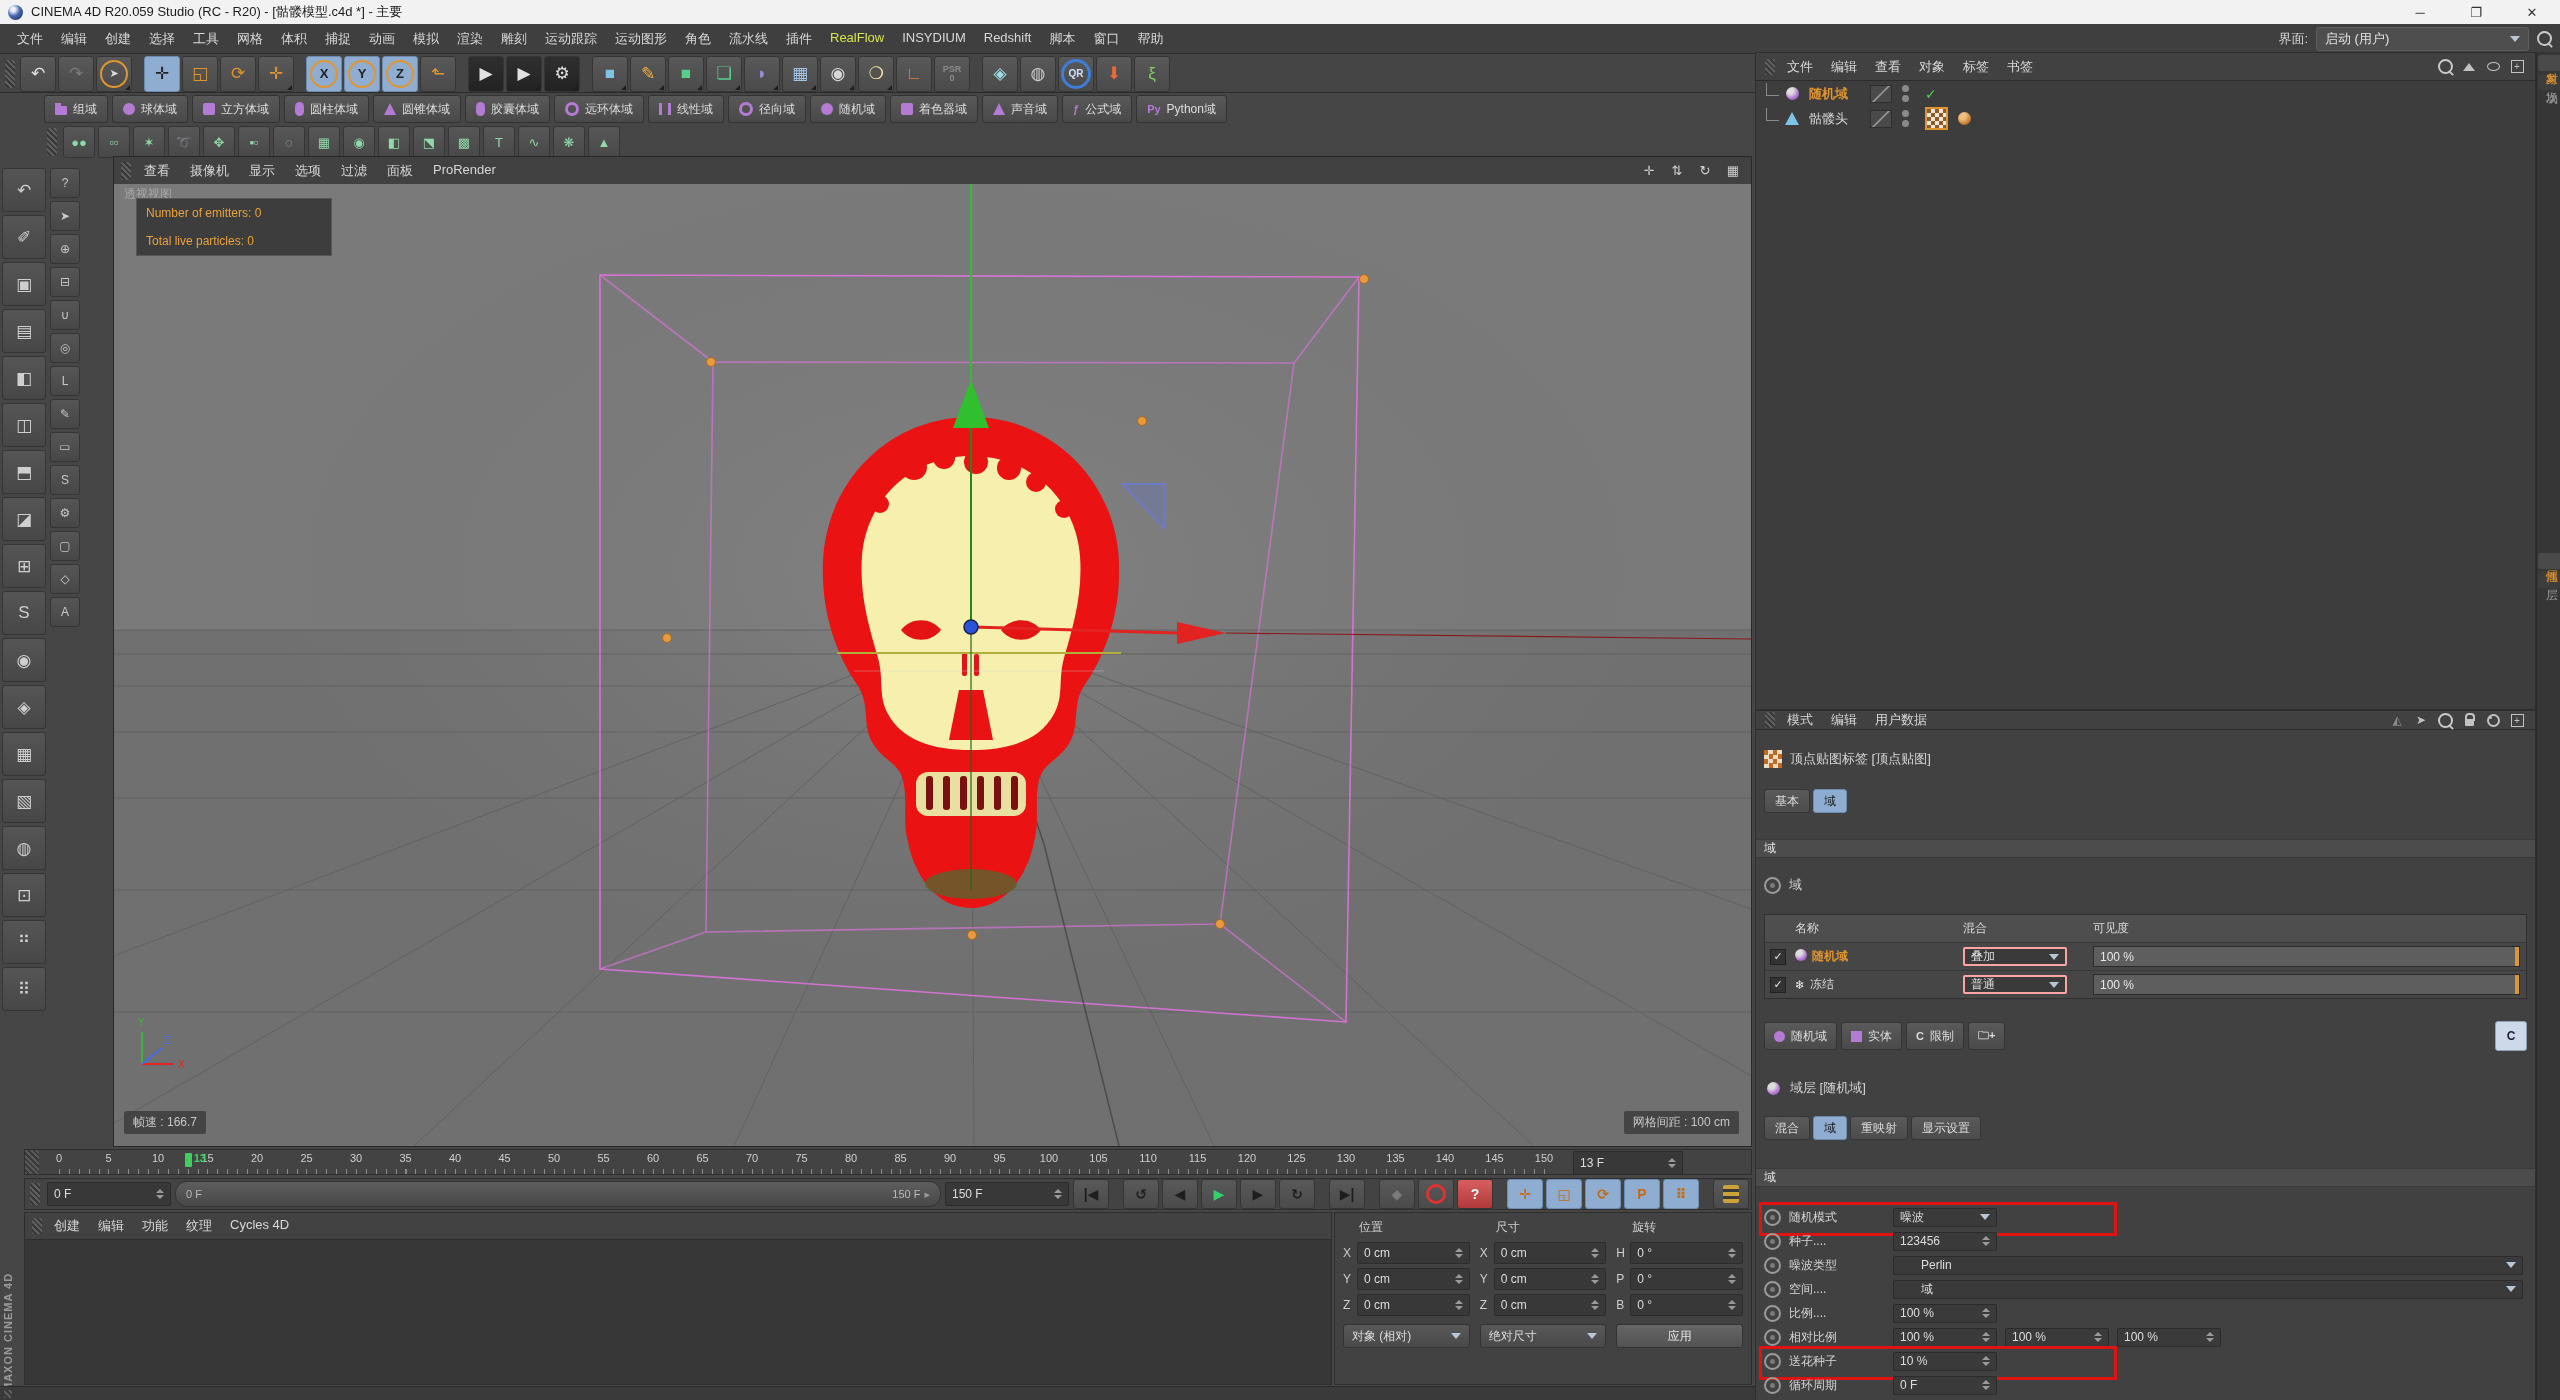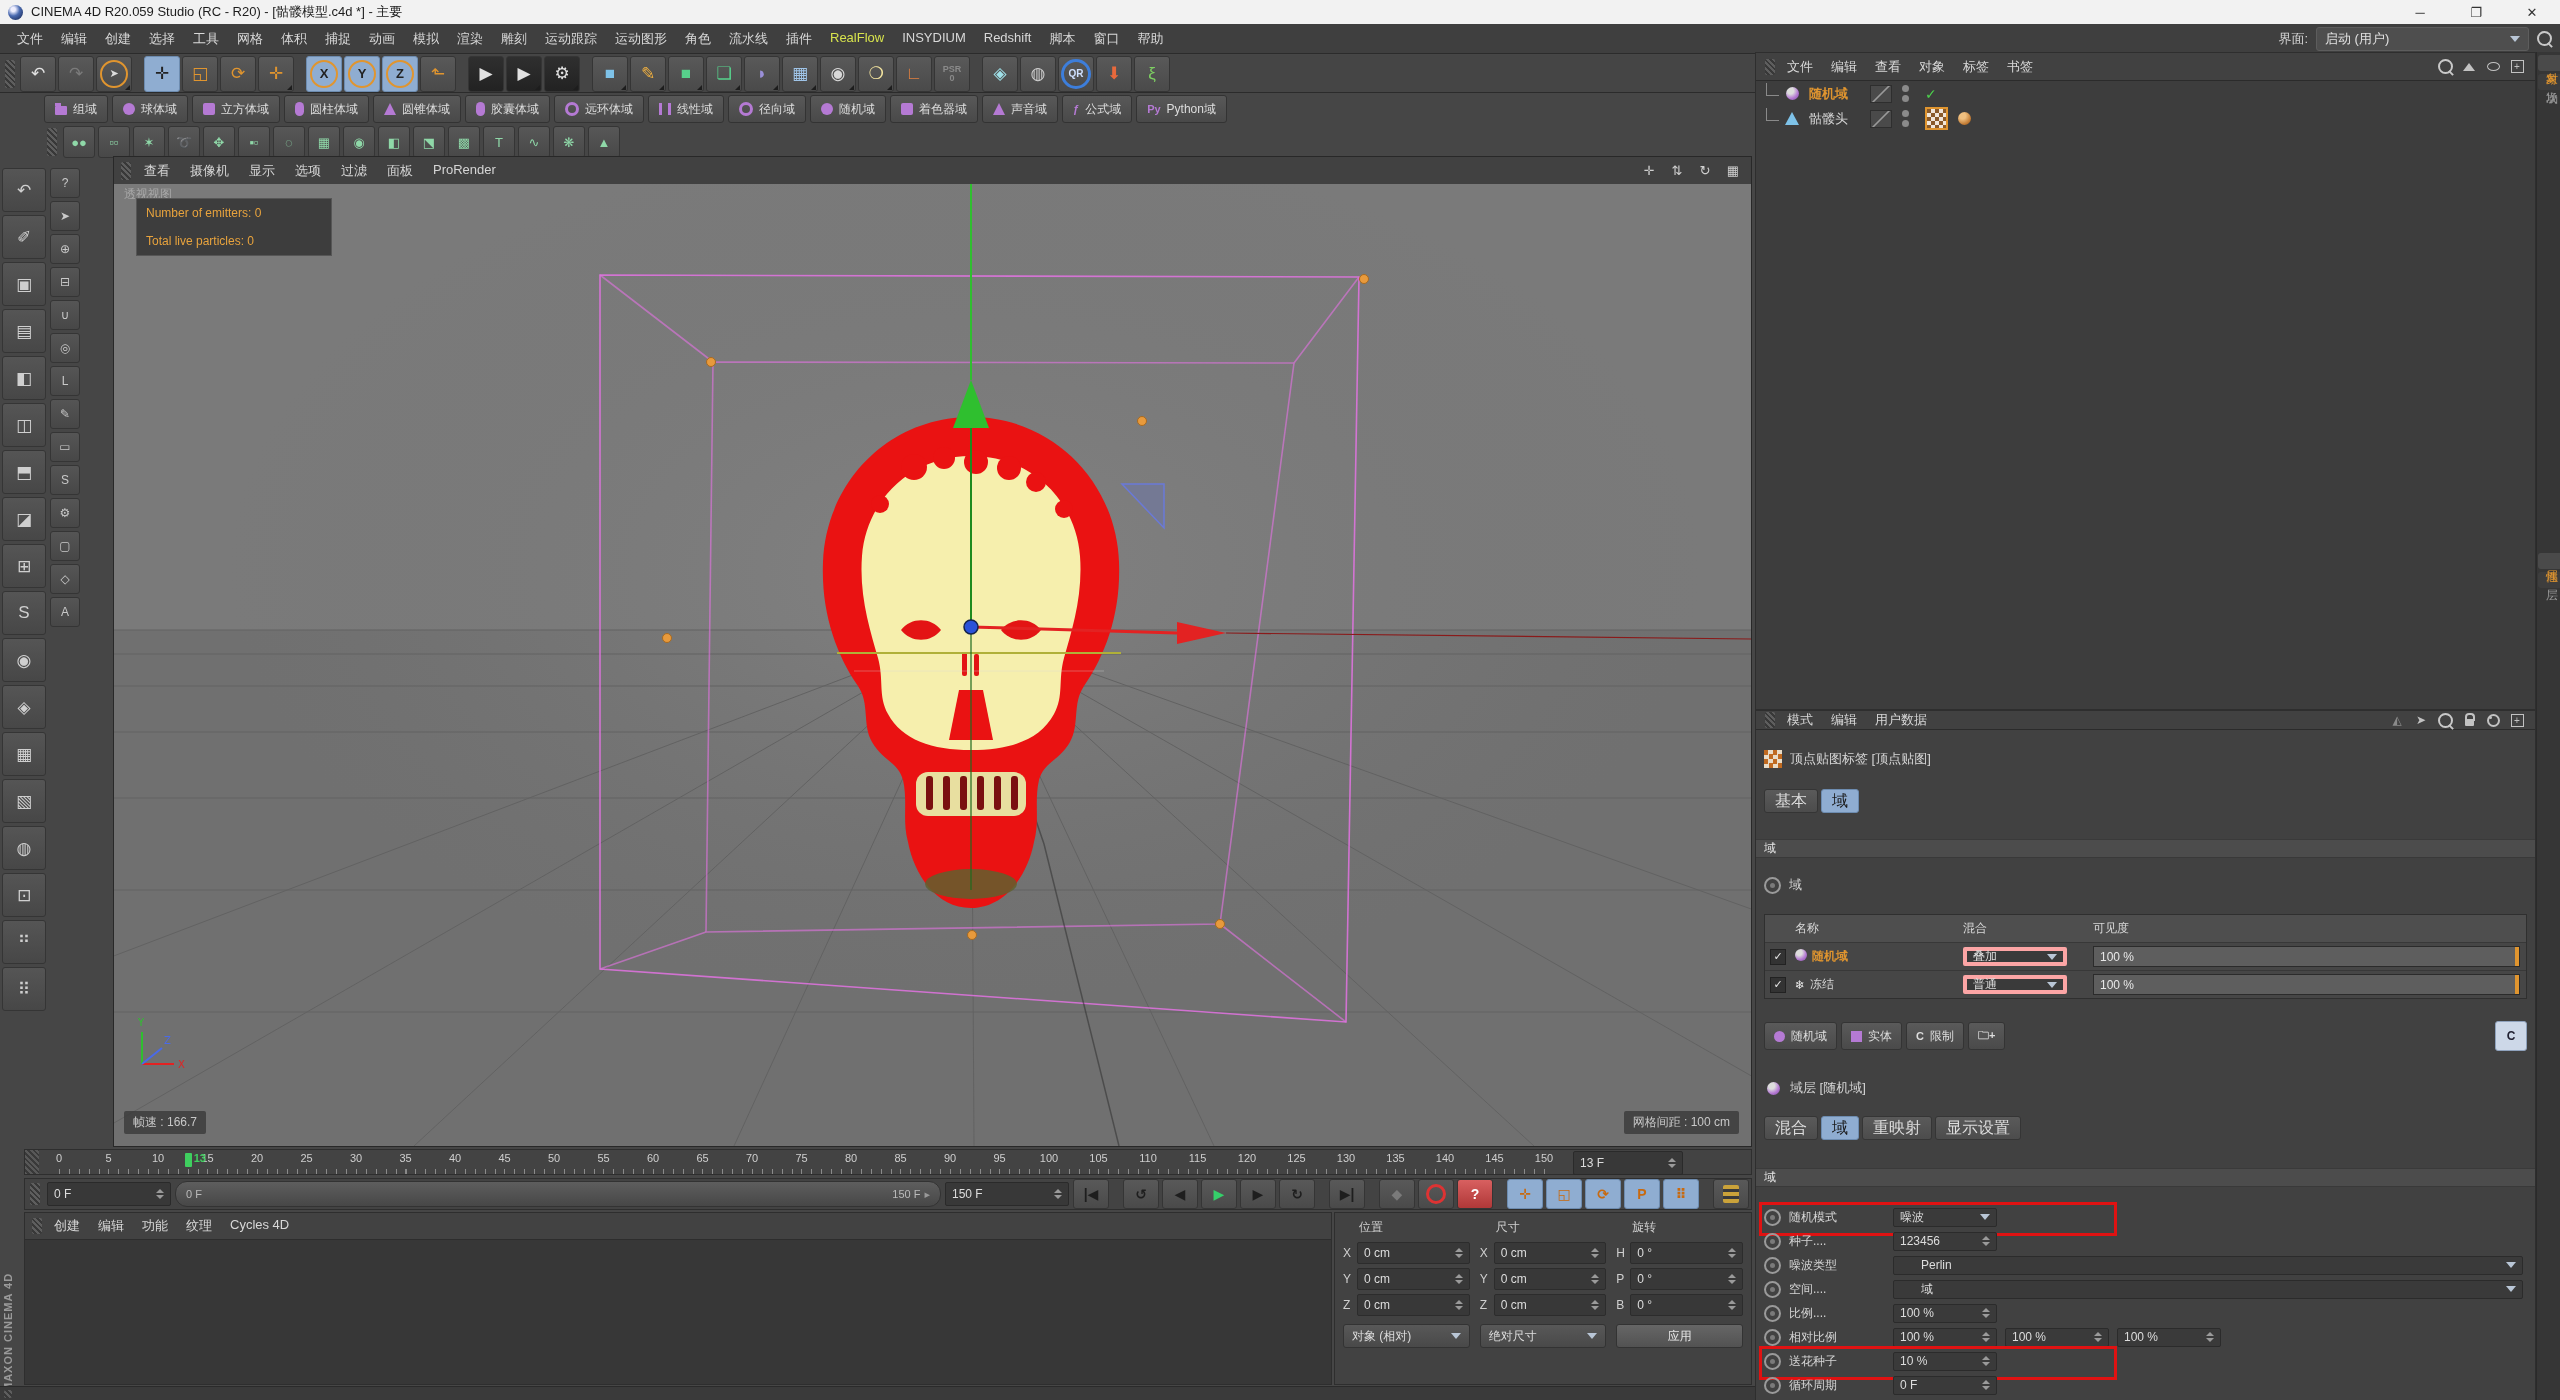--- a/index.html
+++ b/index.html
@@ -190,37 +190,37 @@
   .vtab{width:22px;margin:3px 0 0 1px;padding:8px 0;border-radius:3px 0 0 3px;display:flex;justify-content:center;
         writing-mode:vertical-rl;font-size:12px;color:#999;background:#3d3d3d;}
   .vtab.active{background:#4a4a4a;color:#e0952f;}
 
   #attrs{left:1755px;top:710px;width:781px;height:723px;background:#414141;border:1px solid #2e2e2e;
          box-sizing:border-box;display:flex;flex-direction:column;}
   #attr-title{display:flex;align-items:center;gap:8px;padding:8px 8px 2px 8px;}
   .vmap-ico{width:18px;height:18px;background:repeating-conic-gradient(#e8dcc8 0 25%,#c06a20 0 50%);background-size:9px 9px;flex:none;}
   .tabrow{display:flex;gap:3px;padding:7px 8px 4px 8px;}
   .tab{height:22px;padding:0 10px;border-radius:3px;background:linear-gradient(#5a5a5a,#4c4c4c);
-       border:1px solid #353535;display:flex;align-items:center;color:#ddd;font-size:16px;}
+       border:1px solid #353535;display:flex;align-items:center;color:#ddd;font-size:12px;}
   .tab.active{background:#8fadd1;color:#1a1a1a;border-color:#6d8cb0;}
   .secbar{height:24px;background:#4c4c4c;border-top:1px solid #3a3a3a;border-bottom:1px solid #393939;
           display:flex;align-items:center;padding-left:8px;font-size:12px;color:#e2e2e2;margin-top:10px;}
   .radiorow{display:flex;align-items:center;gap:8px;padding:6px 8px 2px 8px;}
   .radio{width:13px;height:13px;border:2px solid #9a9a9a;border-radius:50%;display:flex;align-items:center;justify-content:center;flex:none;}
   .radio::after{content:'';width:5px;height:5px;border-radius:50%;background:#7a7a7a;}
   #ftable{margin:6px 8px 0 8px;border:1px solid #2f2f2f;}
   .frow{display:flex;align-items:center;height:27px;background:#464646;border-top:1px solid #383838;font-size:12px;}
   .frow.head{background:#4e4e4e;border-top:none;color:#d8d8d8;}
   .fc1{width:26px;display:flex;justify-content:center;}
   .fc2{width:168px;display:flex;align-items:center;gap:5px;padding-left:4px;box-sizing:border-box;}
   .fc3{width:128px;padding-left:4px;box-sizing:border-box;}
   .fc4{flex:1;padding:0 6px;}
   .chk{width:14px;height:14px;background:#333;border:1px solid #222;color:#e8e8e8;font-size:11px;
        display:flex;align-items:center;justify-content:center;}
-  .blendsel{height:19px;background:#3a3a3a;border:4px solid #fca5a5;border-radius:2px;display:flex;
+  .blendsel{height:19px;background:#3a3a3a;border:2px solid #fca5a5;border-radius:2px;display:flex;
             align-items:center;padding:0 6px;color:#ddd;gap:10px;width:104px;box-sizing:border-box;}
   .visbar{height:19px;background:#5e5e5e;border:1px solid #2b2b2b;display:flex;align-items:center;
           padding:0 6px;color:#e8e8e8;position:relative;}
   .visbar::after{content:'';position:absolute;right:0;top:0;bottom:0;width:4px;background:#e0952f;}
   .btnrow{display:flex;gap:4px;padding:10px 8px 0 8px;align-items:center;}
   .abtn{height:26px;background:linear-gradient(#5a5a5a,#4a4a4a);border:1px solid #343434;border-radius:3px;
         display:flex;align-items:center;gap:6px;padding:0 9px;font-size:12px;color:#ddd;position:relative;}
   .abtn .ric{width:11px;height:11px;border-radius:50%;background:#b57ad4;}
   .abtn .sic{width:11px;height:11px;background:#b57ad4;}
   .abtn .cic{font-size:11px;color:#ddd;font-weight:bold;}

